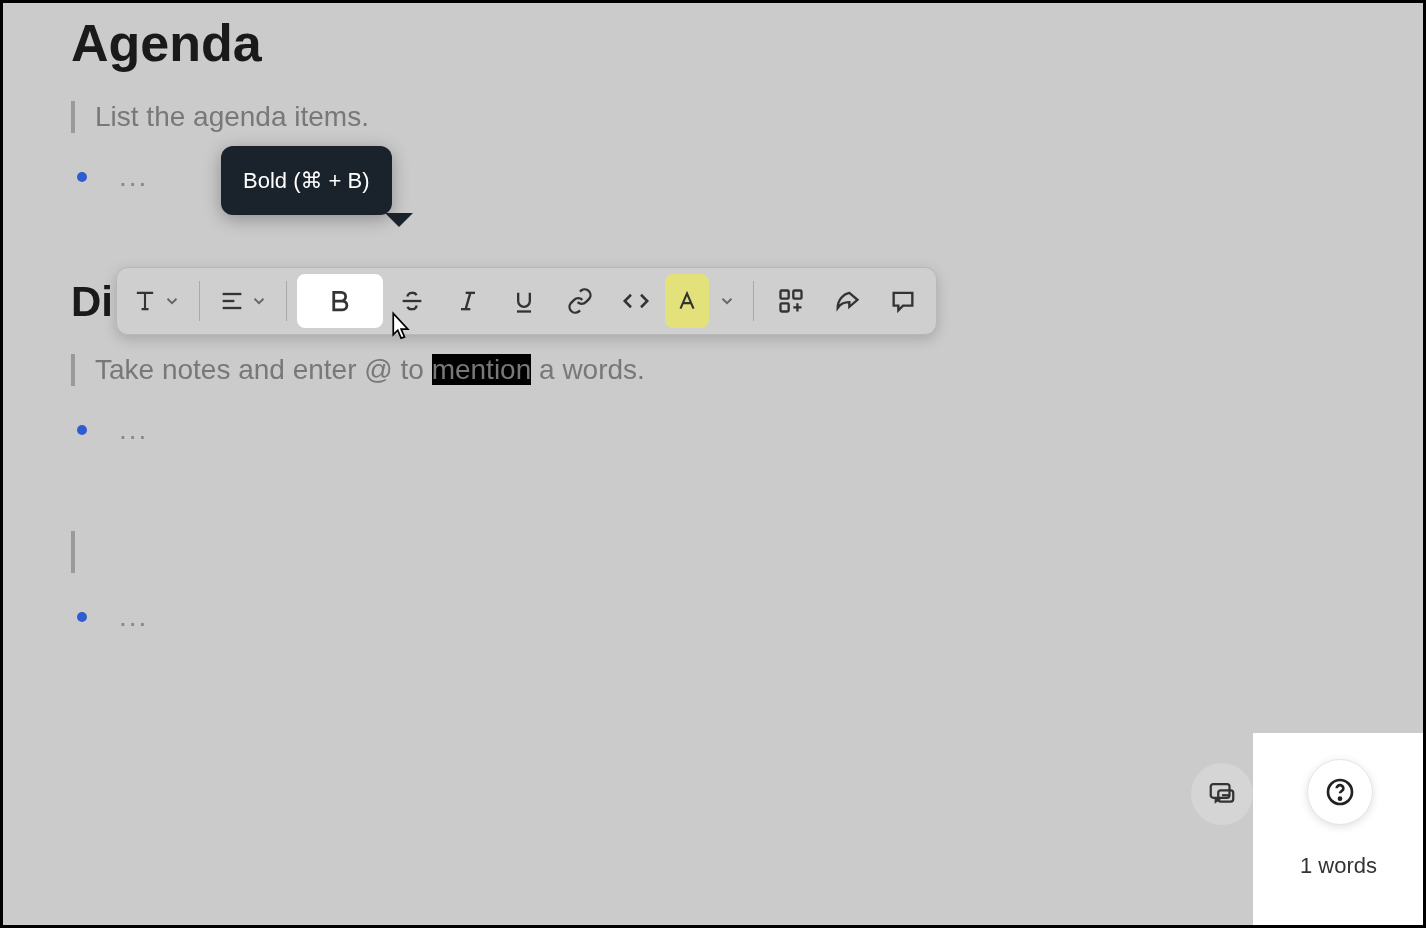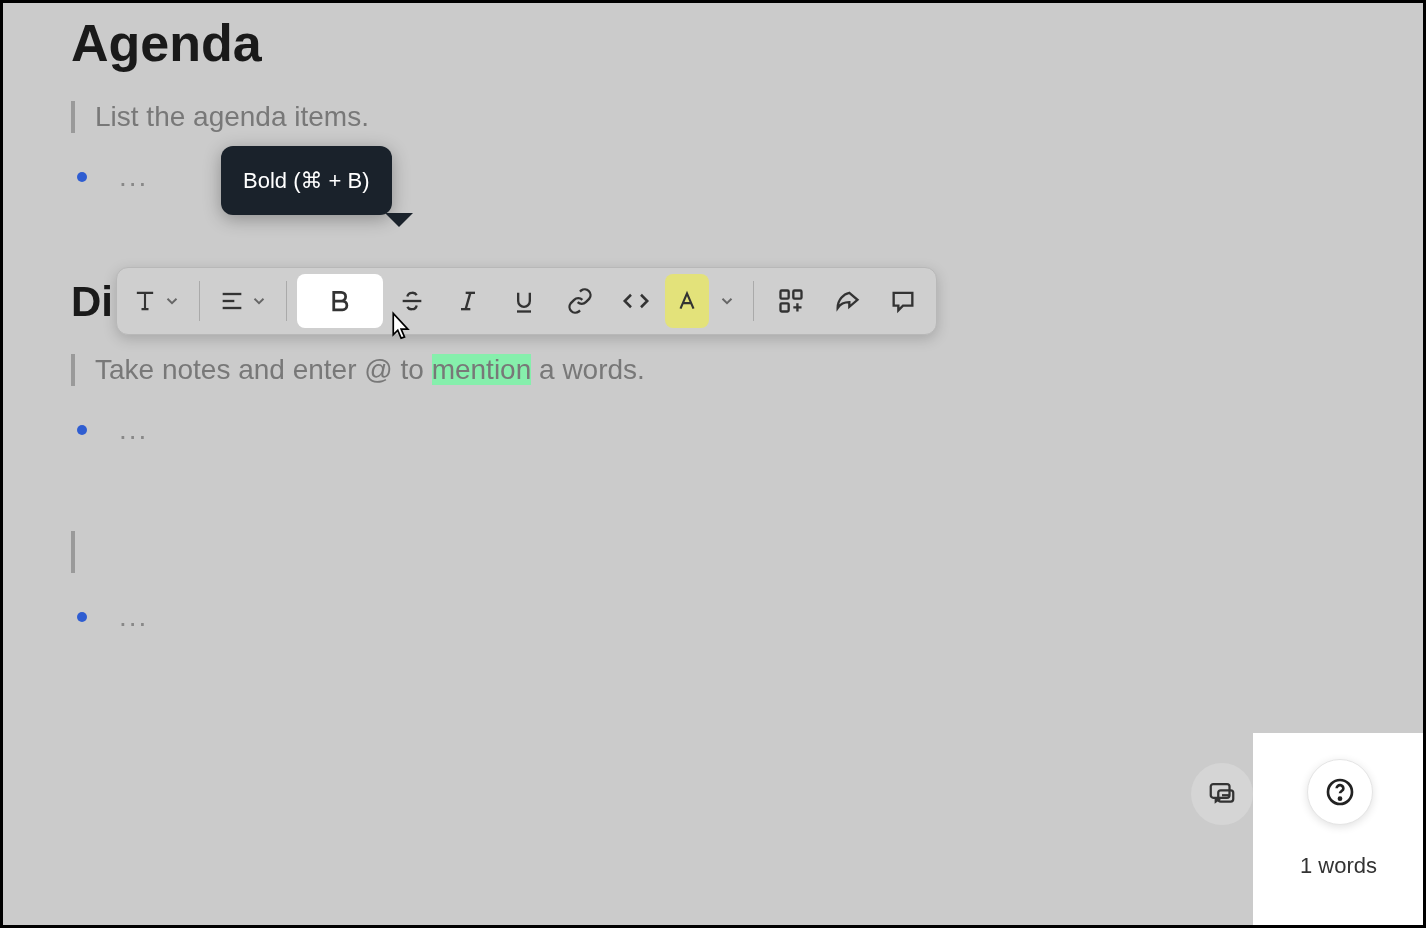--- a/index.html
+++ b/index.html
@@ -55,21 +55,21 @@
       font-weight: 600;
       margin-bottom: 28px;
       color: #1a1a1a;
       position: relative;
     }
     .discussion-text {
       font-size: 28px;
       color: #787878;
     }
     .highlight {
-      background: #86efac;
+      background: #000000;
       color: #787878;
       margin-top: 44px;
     }
     .empty-quote {
       border-left: 4px solid #9a9a9a;
       height: 42px;
       margin-bottom: 28px;
     }
 
     

